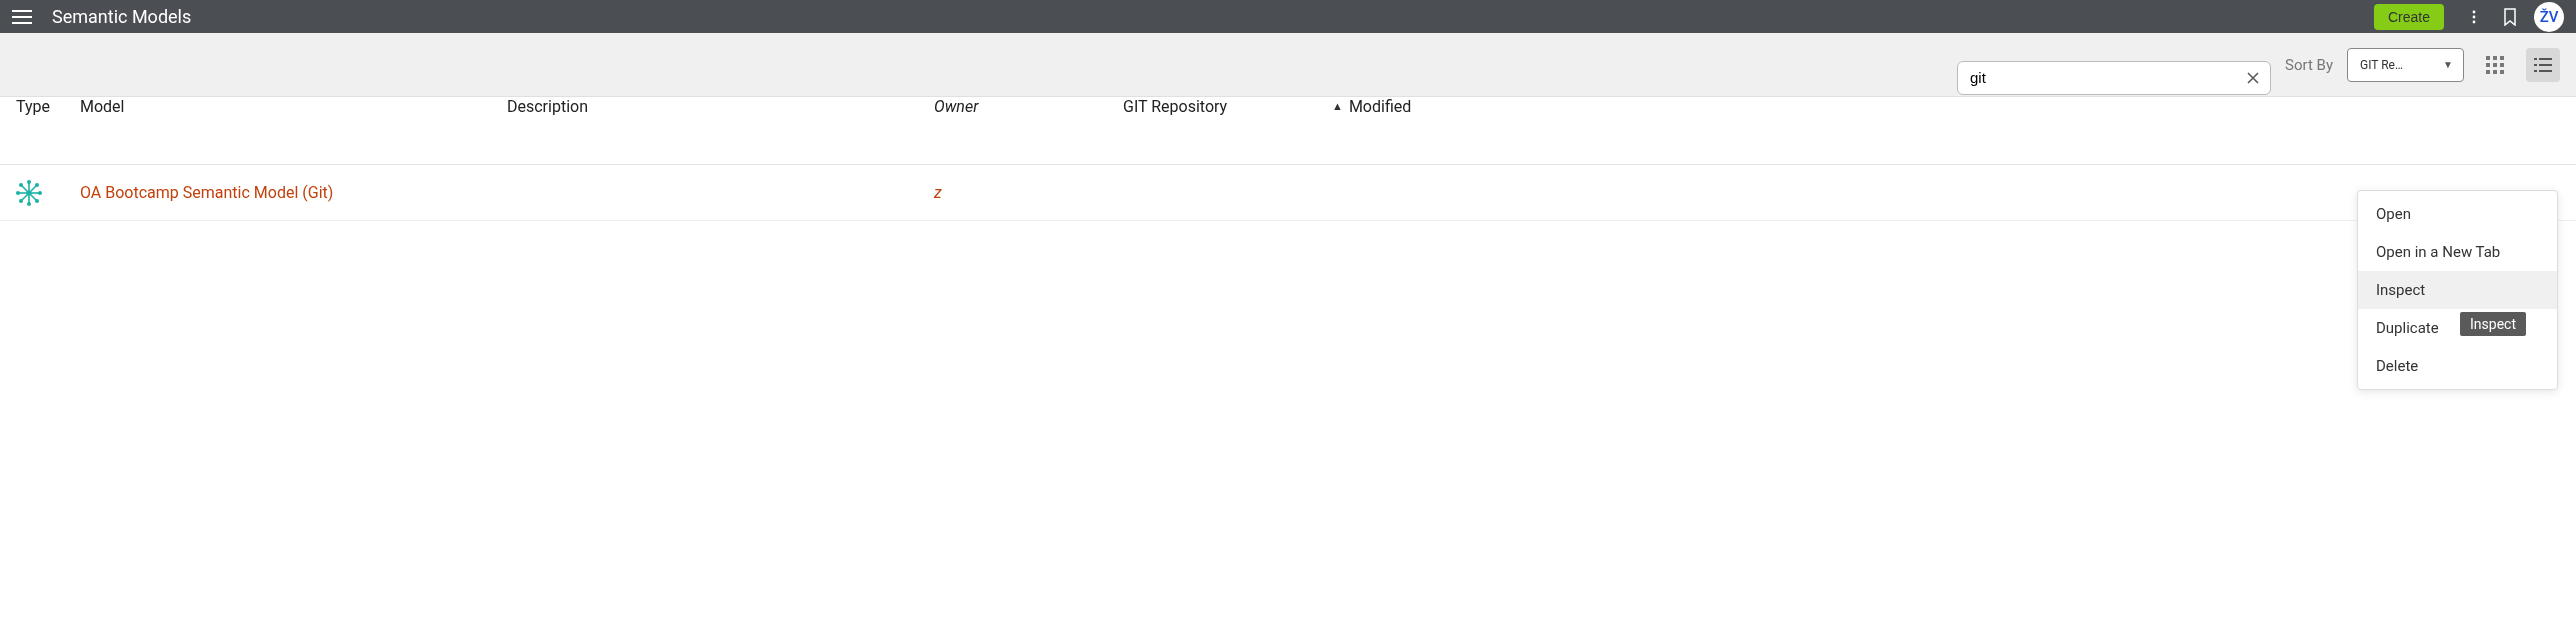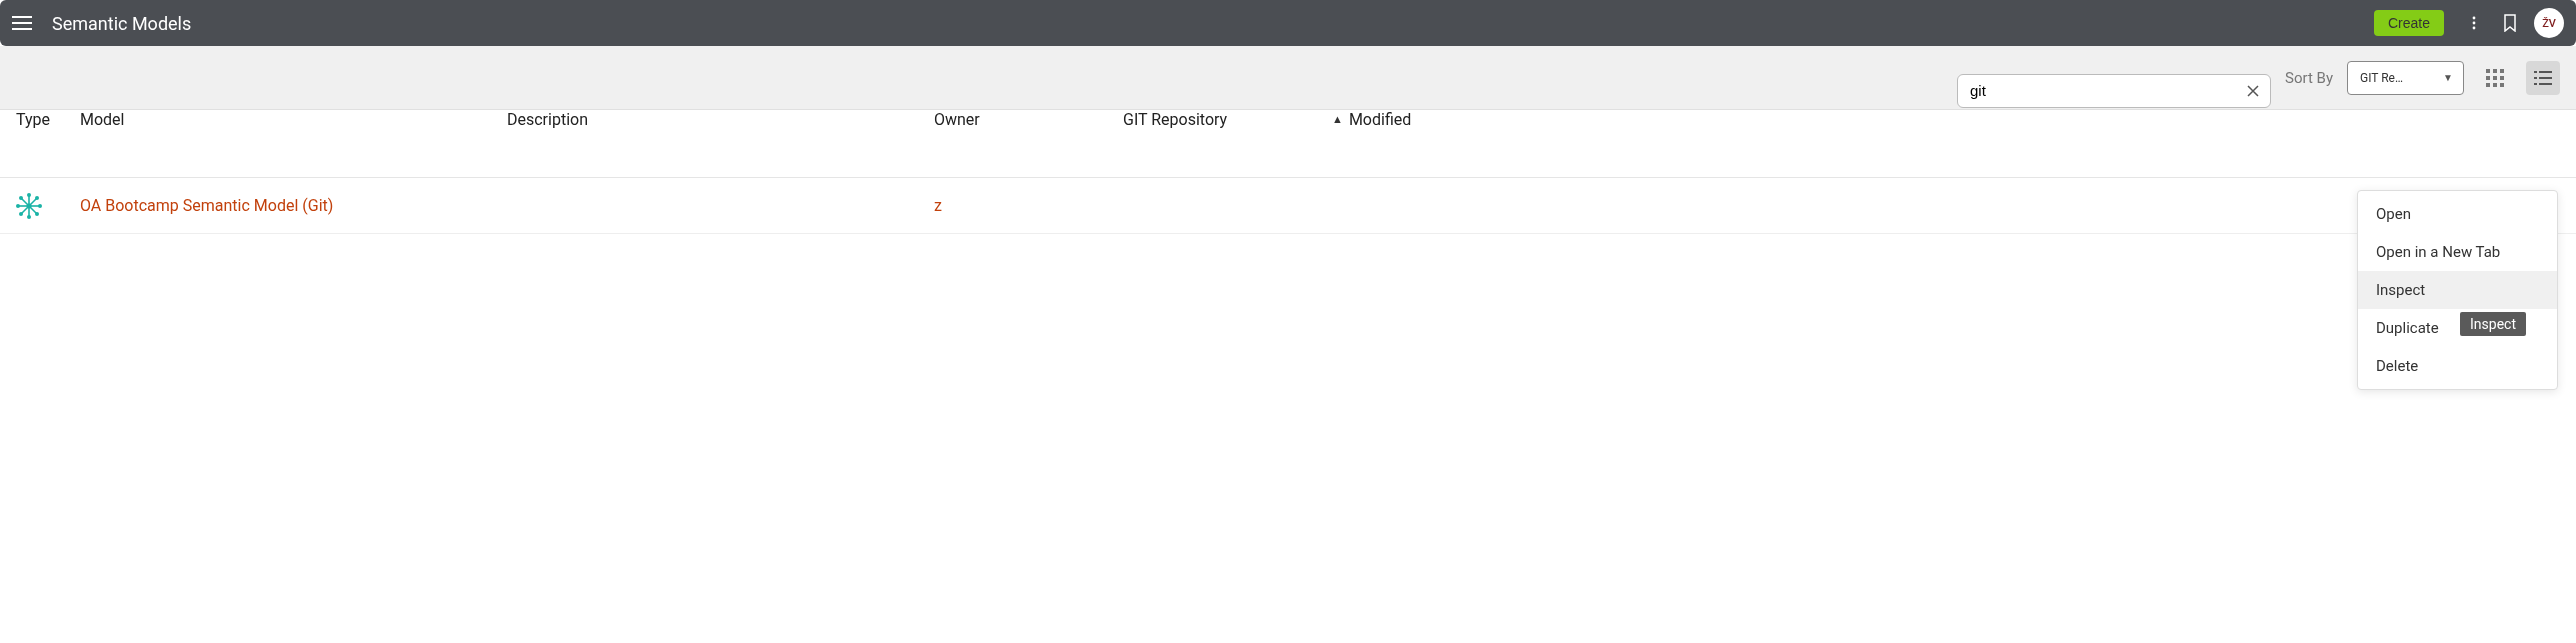--- a/index.html
+++ b/index.html
@@ -1,46 +1,45 @@
 <!DOCTYPE html>
 <html><head>
 <meta charset="utf-8">
 <style>
   * { box-sizing: border-box; margin: 0; padding: 0; }
   body { font-family: -apple-system, BlinkMacSystemFont, "Segoe UI", Roboto, Helvetica, Arial, sans-serif; font-size: 14px; color: #333; background: #fff; }
 
   
   .topbar {
     background: #4b4e53;
-    height: 46px;
+    height: 33px;
     display: flex;
     align-items: center;
     padding: 0 12px;
     color: #fff;
-    border-radius: 6px;
   }
   .hamburger {
     width: 28px; height: 28px;
     display: flex; flex-direction: column; justify-content: center; gap: 4px;
     cursor: pointer;
     margin-right: 12px;
   }
   .hamburger span { display: block; height: 2px; background: #fff; width: 20px; }
   .page-title { font-size: 18px; font-weight: 400; flex: 1; }
   .create-btn {
     background: #84cc16; color: #333; border: none; border-radius: 4px;
     padding: 5px 14px; font-size: 14px; cursor: pointer; margin-right: 12px;
   }
   .top-icon {
     width: 32px; height: 32px; display: flex; align-items: center; justify-content: center;
     cursor: pointer; color: #fff; margin: 0 2px;
   }
   .avatar-circle {
-    width: 30px; height: 30px; border-radius: 50%; background: #fff; color: #7f1d1d;
-    display: flex; align-items: center; justify-content: center; font-size: 11px; font-weight: 500;
+    width: 30px; height: 30px; border-radius: 50%; background: #fff; color: #1d4ed8;
+    display: flex; align-items: center; justify-content: center; font-size: 15px; font-weight: 500;
     margin-left: 6px; cursor: pointer;
   }
 
   
   .toolbar {
     background: #f0f0f0;
     border-bottom: 1px solid #e0e0e0;
     height: 64px;
     display: flex;
     align-items: center;
@@ -83,21 +82,21 @@
     align-items: flex-start;
     padding: 0 16px;
     height: 68px;
     border-bottom: 1px solid #e5e5e5;
     font-size: 16px;
     color: #222;
   }
   .col-type { width: 64px; }
   .col-name { width: 427px; }
   .col-desc { width: 427px; }
-  .col-owner { width: 189px; }
+  .col-owner { width: 189px; font-style: italic; }
   .col-git { width: 209px; }
   .col-mod { flex: 1; display: flex; align-items: center; gap: 6px; }
   .sort-arrow { font-size: 11px; color: #333; }
 
   .table-row {
     display: flex;
     align-items: center;
     padding: 0 16px;
     height: 56px;
     border-bottom: 1px solid #eee;

